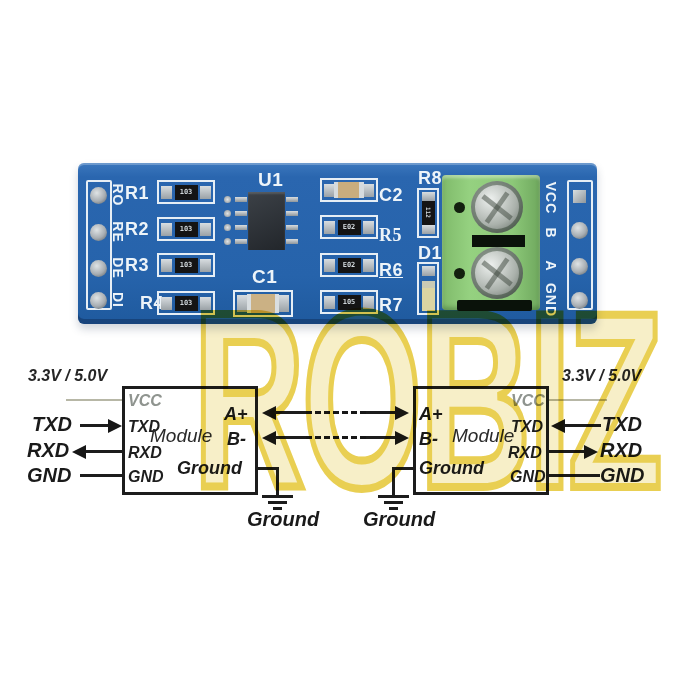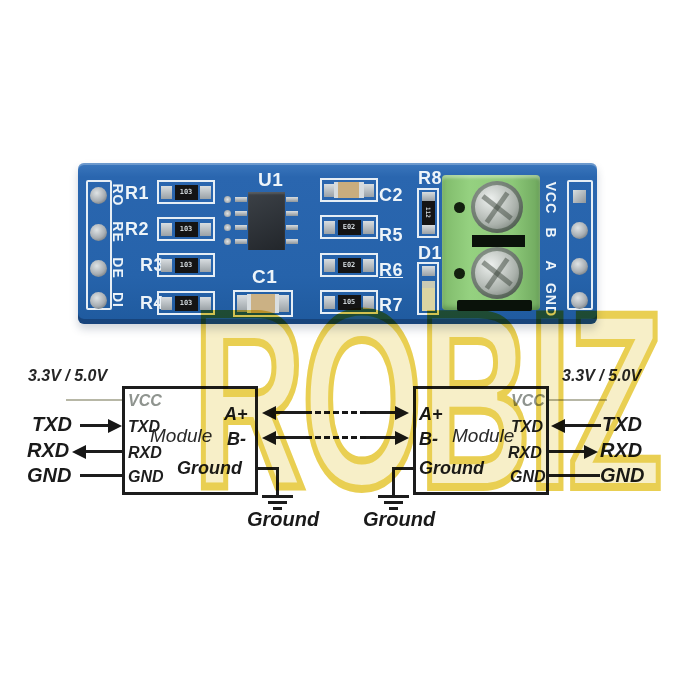--- a/index.html
+++ b/index.html
@@ -97,21 +97,21 @@
     <span class="pad"></span>
       <span class="rbody">103</span>
       <span class="pad"></span>
   </div>
   <div class="ref" style="left:47px;top:56px;">R2</div>
   <div class="fp fp-h" style="left:79px;top:54px;">
     <span class="pad"></span>
       <span class="rbody">103</span>
       <span class="pad"></span>
   </div>
-  <div class="ref" style="left:47px;top:92px;margin-left:15px;">R3</div>
+  <div class="ref" style="left:47px;top:92px;">R3</div>
   <div class="fp fp-h" style="left:79px;top:90px;">
     <span class="pad"></span>
       <span class="rbody">103</span>
       <span class="pad"></span>
   </div>
   <div class="ref" style="left:62px;top:130px;">R4</div>
   <div class="fp fp-h" style="left:79px;top:128px;">
     <span class="pad"></span>
       <span class="rbody">103</span>
       <span class="pad"></span>
@@ -143,21 +143,21 @@
     <span class="pad"></span>
       <span class="cap"></span>
       <span class="pad"></span>
   </div>
   <div class="ref" style="left:301px;top:22px;">C2</div>
   <div class="fp fp-h" style="left:242px;top:52px;">
     <span class="pad"></span>
       <span class="rbody">E02</span>
       <span class="pad"></span>
   </div>
-  <div class="ref" style="left:301px;top:62px;">R5</div>
+  <div class="ref" style="left:301px;top:62px;font-family:Liberation Serif, serif;">R5</div>
   <div class="fp fp-h" style="left:242px;top:90px;">
     <span class="pad"></span>
       <span class="rbody">E02</span>
       <span class="pad"></span>
   </div>
   <div class="ref" style="left:301px;top:97px;text-decoration:underline;">R6</div>
   <div class="fp fp-h" style="left:242px;top:127px;">
     <span class="pad"></span>
       <span class="rbody">105</span>
       <span class="pad"></span>

